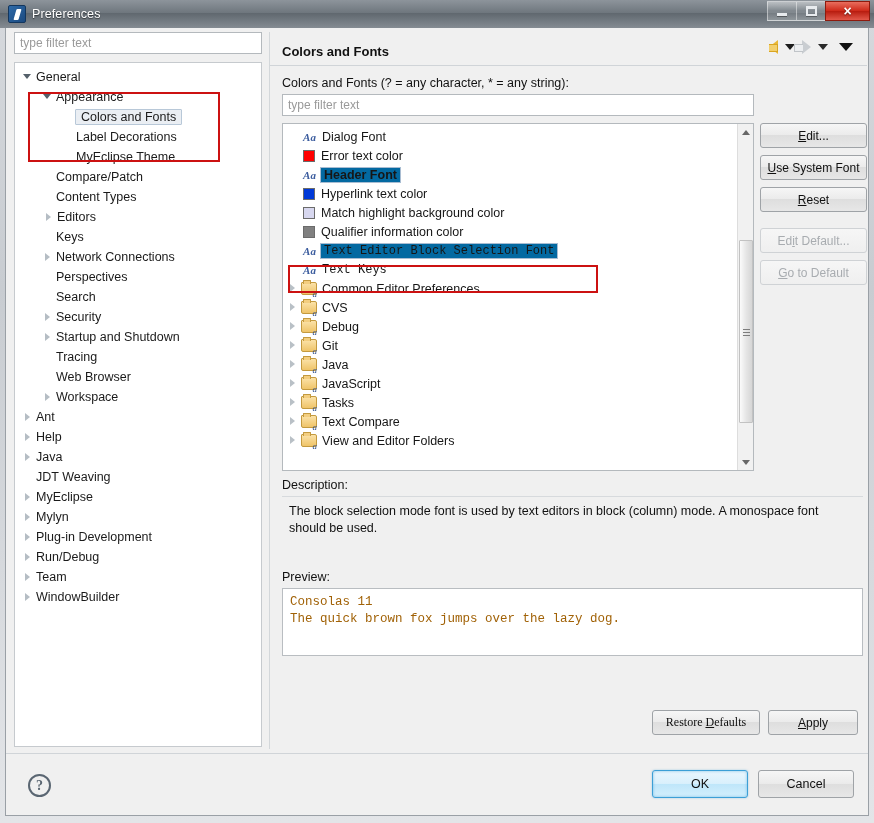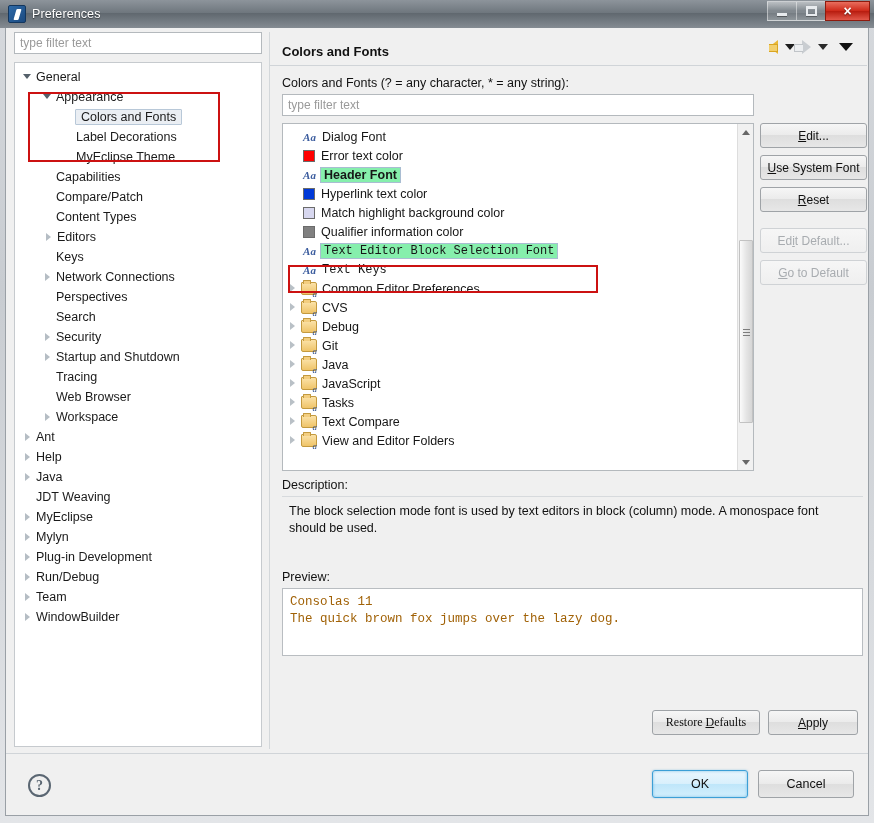--- a/index.html
+++ b/index.html
@@ -338,21 +338,21 @@
     font-size: 9px;
     color: #2a4a86;
     line-height: 8px;
   }
   .fl-text.mono {
     font-family: "Liberation Mono", monospace;
     font-size: 12px;
   }
   .fl-text.bold { font-weight: bold; }
   .flrow.highlighted .fl-text {
-    background: #86efac;
+    background: #0369a1;
     border: 1px solid #a9bdd2;
     padding: 0 3px;
     margin-left: -2px;
   }
 
   .vscroll {
     position: absolute;
     right: 0; top: 0;
     width: 16px; height: 346px;
     background: #f1f1f1;
@@ -554,24 +554,20 @@
           <div class="tnode" style="padding-left: 46px;">
             <div class="tarrow"></div>
             <span class="tlabel">Label Decorations</span>
           </div>
           <div class="tnode" style="padding-left: 46px;">
             <div class="tarrow"></div>
             <span class="tlabel">MyEclipse Theme</span>
           </div>
           <div class="tnode" style="padding-left: 26px;">
             <div class="tarrow"></div>
-            <span class="tlabel">Capabilities</span>
-          </div>
-          <div class="tnode" style="padding-left: 26px;">
-            <div class="tarrow"></div>
             <span class="tlabel">Compare/Patch</span>
           </div>
           <div class="tnode" style="padding-left: 26px;">
             <div class="tarrow"></div>
             <span class="tlabel">Content Types</span>
           </div>
           <div class="tnode" style="padding-left: 27px;">
             <div class="tarrow collapsed"></div>
             <span class="tlabel">Editors</span>
           </div>

